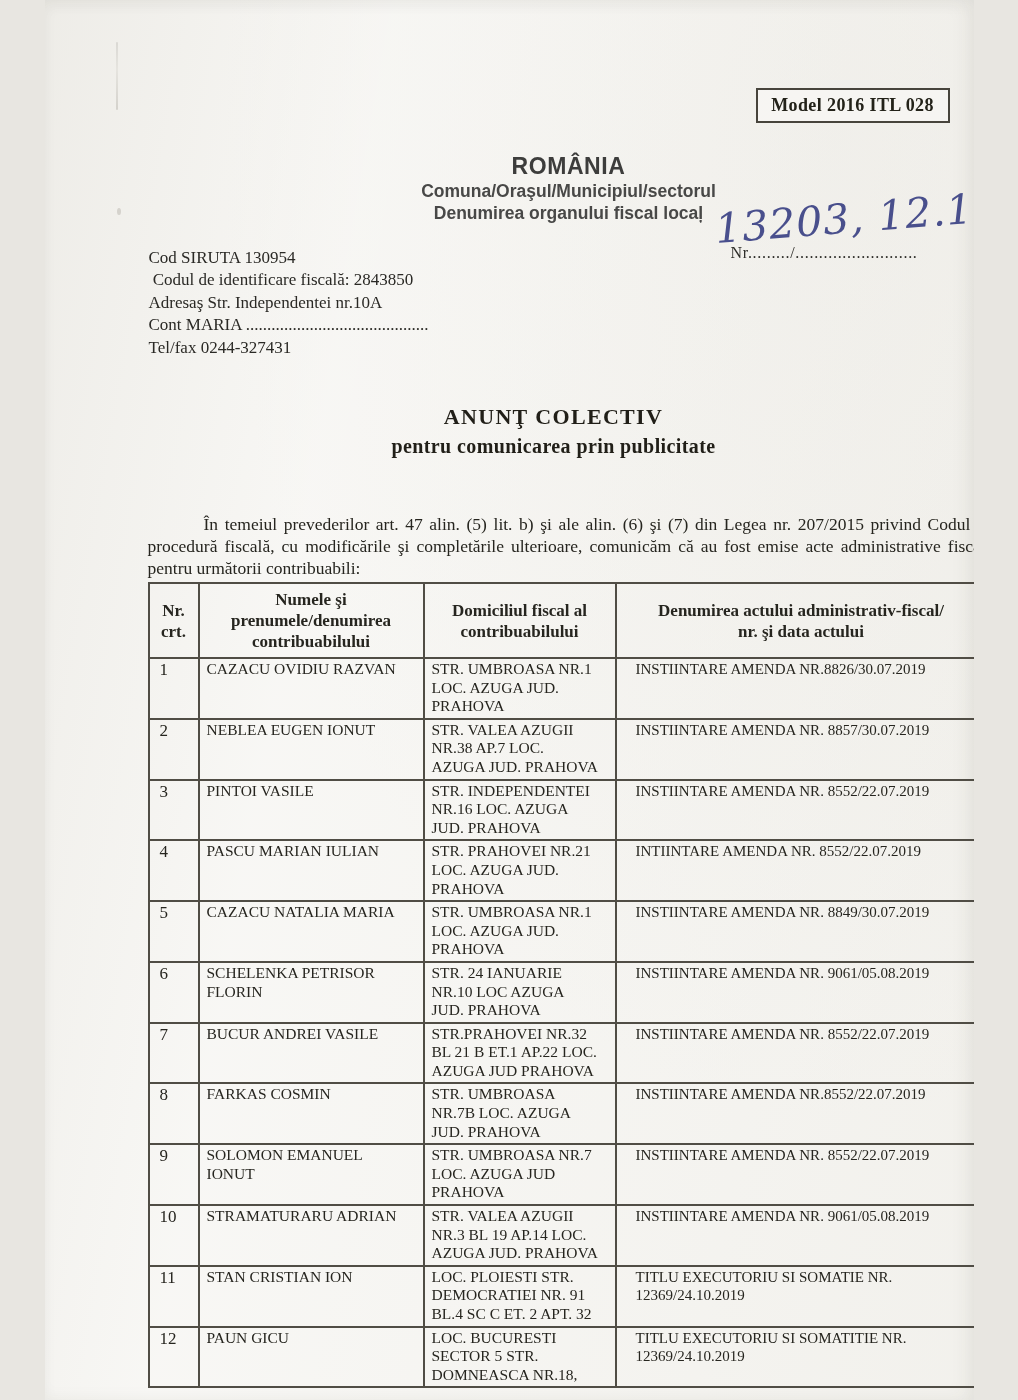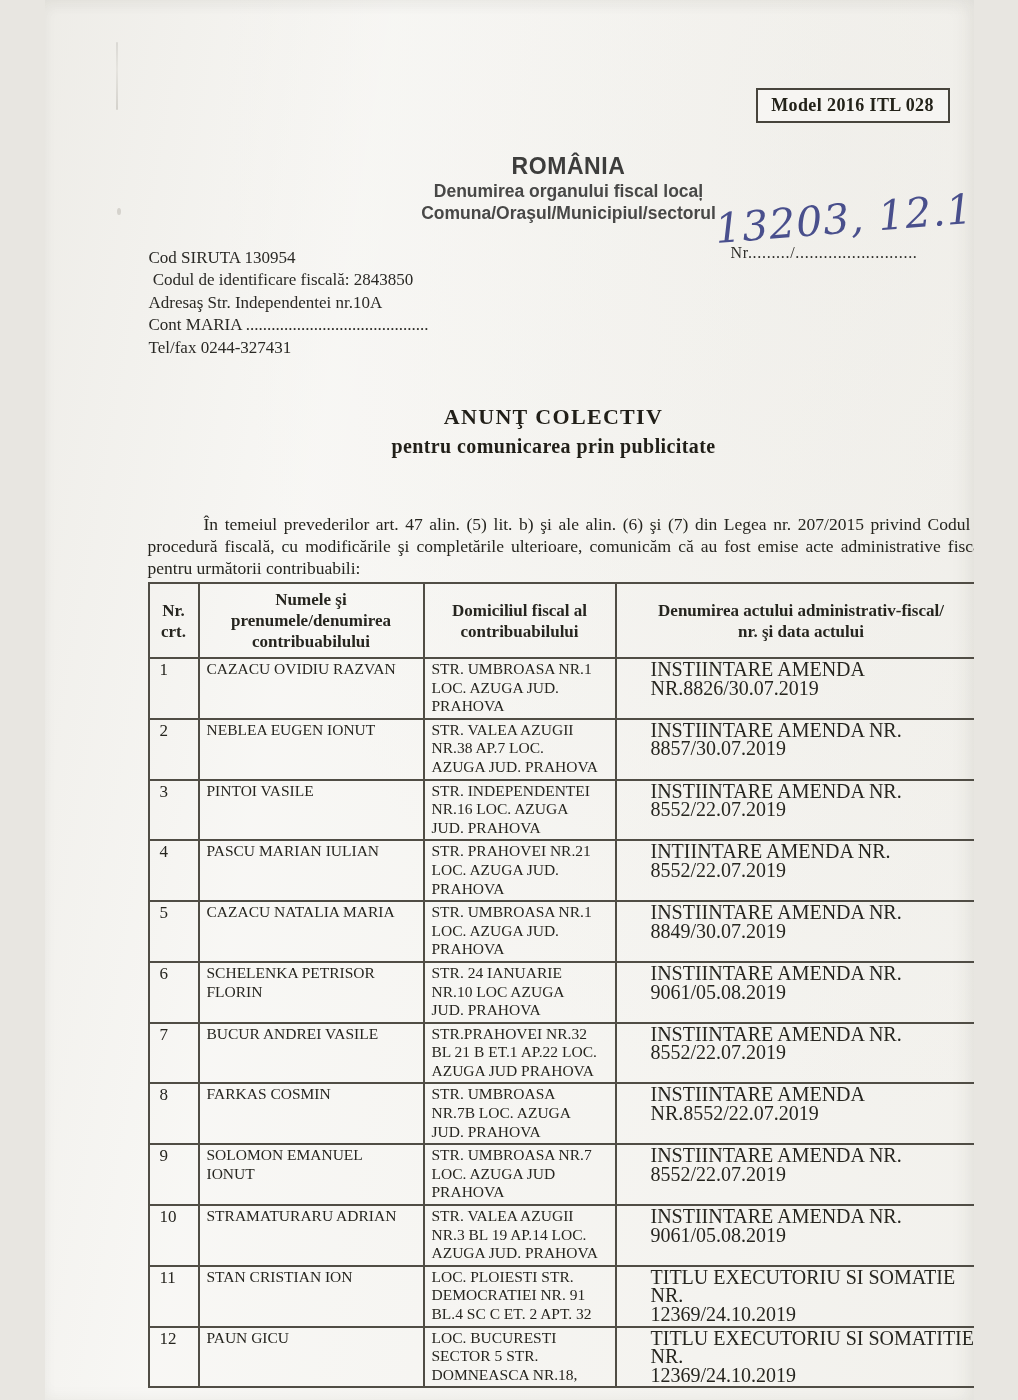--- a/index.html
+++ b/index.html
@@ -62,41 +62,41 @@
   .doc-table th{
     border:2px solid #504d45;font-size:17px;font-weight:bold;line-height:21px;
     padding:5px 2px;text-align:center;vertical-align:middle;white-space:pre-line;
   }
   .doc-table td{
     border:2px solid #504d45;font-size:15.5px;line-height:18.6px;
     padding:1px 3px 2px 7px;vertical-align:top;white-space:pre-line;
   }
   .doc-table tr{height:56px;margin-left:44px;}
   td.nr{font-size:17px;padding-left:10px;padding-top:2px;}
-  td.act{padding-left:34px;font-size:20px;}
+  td.act{padding-left:19px;font-size:15px;}
   
   .artifact{position:absolute;pointer-events:none;}
   .artifact-fold{left:71px;top:42px;width:2px;height:68px;background:linear-gradient(#c8c6c1, #dddbd5 40%, #bdbab3);border-radius:2px;opacity:0.55;}
   .artifact-dot{left:72px;top:208px;width:4px;height:7px;background:#b9b6ae;border-radius:50%;opacity:0.5;}
   .artifact-tick{left:956px;top:54px;width:9px;height:7px;border-bottom:2px solid #b4b1a9;border-left:1px solid #c2bfb7;opacity:0.6;transform:rotate(12deg);}
   .artifact-smudge{left:960px;top:1372px;width:30px;height:13px;border-radius:50%;border-top:3px solid rgba(125,92,52,0.45);border-right:2px solid rgba(125,92,52,0.25);transform:rotate(-10deg);}
 </style>
 </head>
 <body>
 
 <div class="page">
 
   <div class="model-box">
     <span>Model 2016 ITL 028</span>
   </div>
 
   <div class="gov-header">
     <div class="gov-country">ROMÂNIA</div>
+    <div class="gov-line">Comuna/Oraşul/Municipiul/sectorul</div>
     <div class="gov-line">Denumirea organului fiscal locaļ</div>
-    <div class="gov-line">Comuna/Oraşul/Municipiul/sectorul</div>
   </div>
 
   <div class="reg-printed">Nr........./..........................</div>
   <div class="handwriting">13203, 12.11·2019</div>
 
   <div class="issuer">
     <div>Cod SIRUTA 130954</div>
     <div> Codul de identificare fiscală: 2843850</div>
     <div>Adresaş Str. Independentei nr.10A</div>
     <div>Cont MARIA ...........................................</div>

